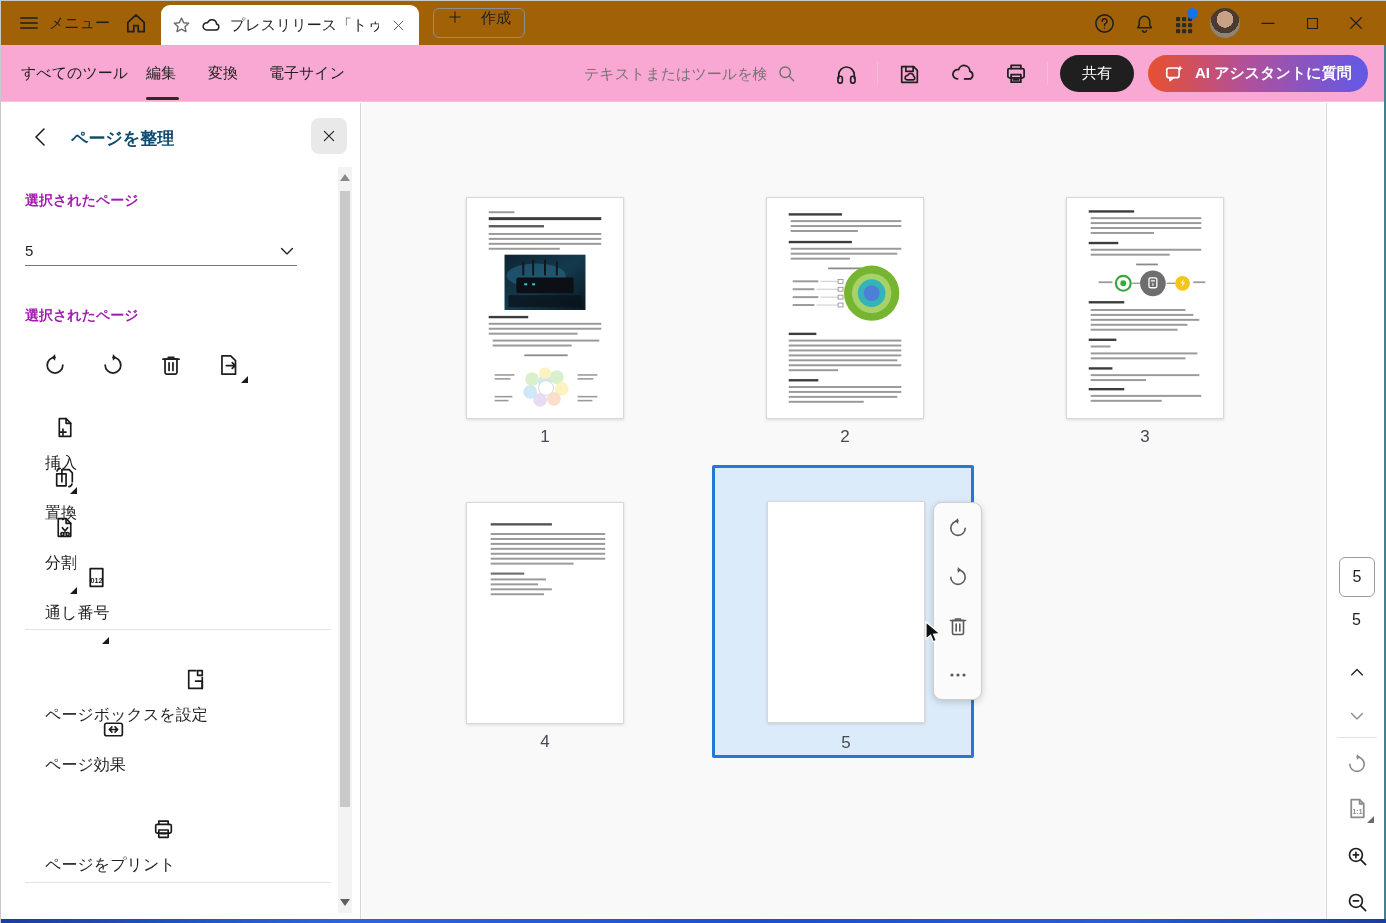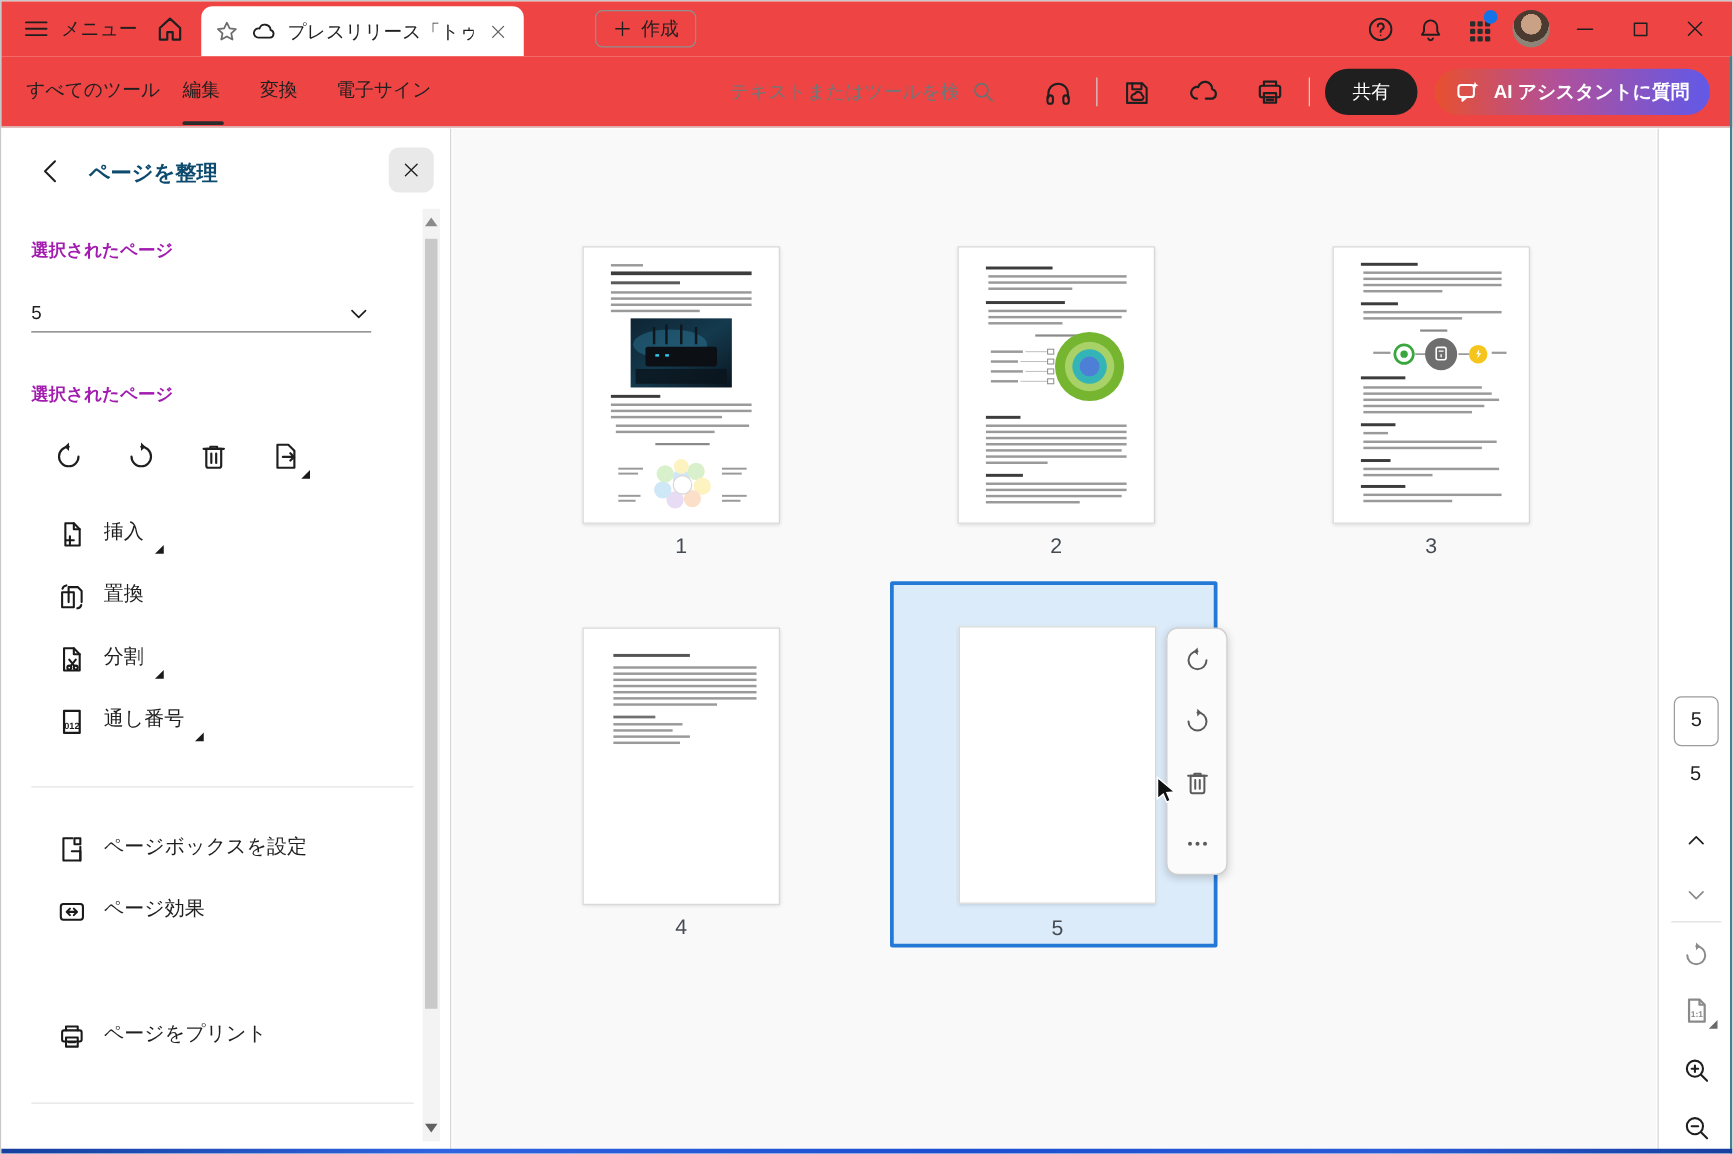--- a/index.html
+++ b/index.html
@@ -4,40 +4,40 @@
 <style>
   * { margin:0; padding:0; box-sizing:border-box; }
   html,body { background:#cfcfcf; }
   body { font-family:"Liberation Sans","DejaVu Sans",sans-serif; }
   .window{ position:relative; width:1386px; height:923px; background:#fff; overflow:hidden;
            border-left:1px solid #c9c9c9; border-top:1px solid #c9c9c9; }
   svg{ display:block; }
   .ic{ stroke:currentColor; fill:none; stroke-width:1.6; stroke-linecap:round; stroke-linejoin:round; }
 
   
-  .titlebar{ position:absolute; left:0; top:0; right:0; height:44px; background:#ef4444; }
+  .titlebar{ position:absolute; left:0; top:0; right:0; height:44px; background:#a16207; }
   .hamburger{ position:absolute; left:16px; top:11px; width:24px; height:22px; color:#1f1f1f; cursor:pointer; }
   .menu-label{ position:absolute; left:48px; top:13px; font-size:15px; color:#1f1f1f; cursor:pointer; }
   .home-btn{ position:absolute; left:122px; top:9px; width:28px; height:26px; color:#1f1f1f; }
   .doc-tab{ position:absolute; left:160px; top:4px; width:258px; height:40px; background:#fff;
             border-radius:9px 9px 0 0; display:flex; align-items:center; padding:0 10px; gap:8px; }
   .doc-tab .tab-title{ font-size:15px; color:#1f1f1f; white-space:nowrap; overflow:hidden; flex:1; }
   .tab-close{ width:22px; height:22px; color:#5f5f5f; display:flex; align-items:center; justify-content:center; }
   .create-btn{ position:absolute; left:432px; top:7px; height:30px; border:1px solid #8f8f8f; border-radius:6px;
-               display:flex; align-items:center; gap:7px; padding:0 13px; color:#1f1f1f; font-size:15px; background:transparent;margin-left:43px; }
+               display:flex; gap:18px; padding:0 13px; color:#1f1f1f; font-size:15px; background:transparent; }
   .tb-right{ position:absolute; right:8px; top:0; height:44px; display:flex; align-items:center; }
   .tb-ibtn{ width:40px; height:44px; display:flex; align-items:center; justify-content:center; color:#1f1f1f; }
   .avatar{ width:30px; height:30px; border-radius:50%; margin:0 6px;
            background:radial-gradient(circle at 50% 38%, #c9a184 0 34%, #4a3a30 35% 58%, #8d8376 59% 100%); }
   .win-ctl{ width:44px; height:44px; display:flex; align-items:center; justify-content:center; color:#1f1f1f; }
   .apps-wrap{ position:relative; }
   .apps-dot{ position:absolute; right:6px; top:7px; width:11px; height:11px; border-radius:50%; background:#1473e6; }
 
   
-  .toolbar{ position:absolute; left:0; top:44px; right:0; height:57px; background:#ef4444; border-bottom:1px solid #d4d4d4; }
+  .toolbar{ position:absolute; left:0; top:44px; right:0; height:57px; background:#f9a8d4; border-bottom:1px solid #d4d4d4; }
   .nav-tab{ position:absolute; top:0; height:56px; line-height:56px; font-size:15px; color:#1f1f1f; cursor:pointer; }
   .tab-underline{ position:absolute; left:145px; top:52px; width:33px; height:3px; background:#2b2b2b; border-radius:2px; }
   .search-box{ position:absolute; left:583px; top:0; height:56px; display:flex; align-items:center; gap:10px; }
   .search-box input{ border:none; outline:none; font-size:15px; width:182px; color:#1f1f1f; background:transparent;
                      font-family:"Liberation Sans","DejaVu Sans",sans-serif; }
   .search-box input::placeholder{ color:#757575; }
   .search-ic{ color:#6f6f6f; }
   .tool-ic{ position:absolute; top:16px; width:26px; height:26px; color:#1f1f1f; display:flex; align-items:center; justify-content:center; }
   .vsep{ position:absolute; top:17px; width:1px; height:23px; background:#d0d0d0; }
   .share-btn{ position:absolute; left:1059px; top:10px; height:37px; padding:0 22px; border-radius:19px; background:#1f1f1f;
@@ -57,21 +57,21 @@
                 display:flex; align-items:center; justify-content:center; color:#1f1f1f; }
   .sect-label{ position:absolute; left:24px; font-size:14px; color:#a21caf;font-weight:bold; }
   .dropdown{ position:absolute; left:24px; top:133px; width:272px; height:30px; border-bottom:1px solid #767676;
              display:flex; align-items:center; justify-content:space-between; cursor:pointer; }
   .dropdown .val{ font-size:15px; color:#1f1f1f; }
   .dropdown .chev{ color:#1f1f1f; width:20px; height:20px; }
   .opt-row{ position:absolute; left:38px; top:246px; display:flex; gap:26px; }
   .opt-btn{ width:32px; height:32px; display:flex; align-items:center; justify-content:center; color:#1f1f1f; position:relative; }
   .tri{ width:0; height:0; border-left:7px solid transparent; border-bottom:7px solid #1a1a1a; }
   .tri-abs{ position:absolute; }
-  .p-item{ position:absolute; left:44px; height:30px; display:flex; align-items:flex-start; gap:13px; color:#1f1f1f; cursor:pointer; }
+  .p-item{ position:absolute; left:44px; height:30px; display:flex; align-items:flex-end; gap:13px; color:#1f1f1f; cursor:pointer;flex-direction:column; }
   .p-item .pi-ic{ width:25px; height:25px; color:#1a1a1a; }
   .p-item .pi-label{ font-size:16px; }
   .p-item .tri{ align-self:flex-end; margin-left:-4px; margin-bottom:2px; }
   .p-div{ position:absolute; left:24px; width:306px; height:1px; background:#e3e3e3; }
   .panel-scroll{ position:absolute; right:8px; top:64px; width:14px; height:746px; background:#f3f3f3; }
   .ps-thumb{ position:absolute; left:2px; top:24px; width:10px; height:616px; background:#c9c9c9; }
   .ps-arrow{ position:absolute; left:2px; width:0; height:0; border-left:5px solid transparent; border-right:5px solid transparent; }
   .ps-up{ top:7px; border-bottom:7px solid #8a8a8a; }
   .ps-down{ bottom:7px; border-top:7px solid #606060; }
 

